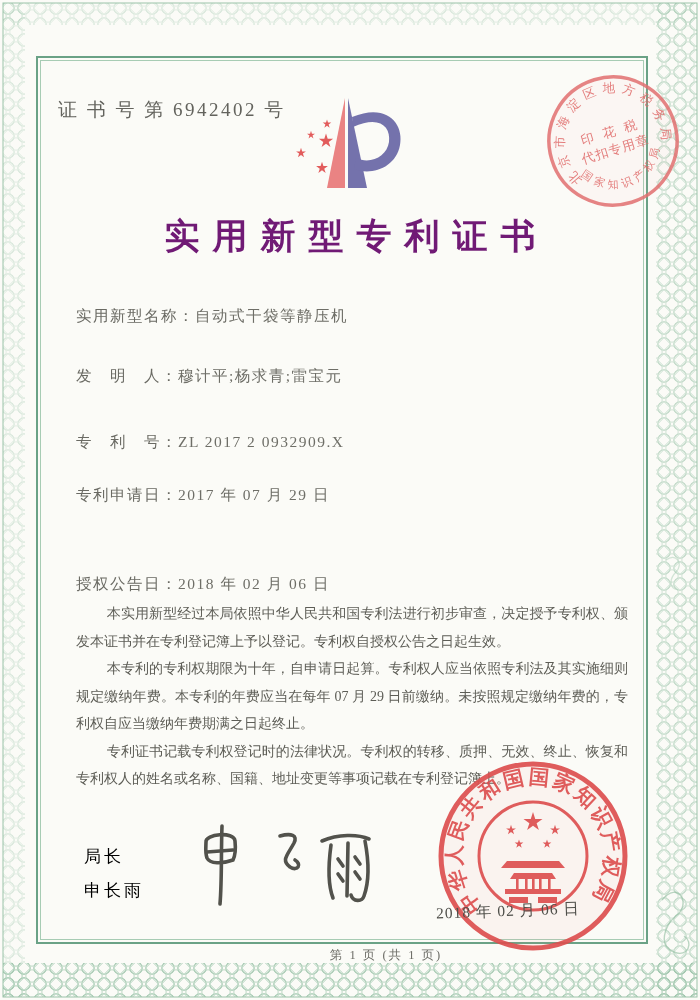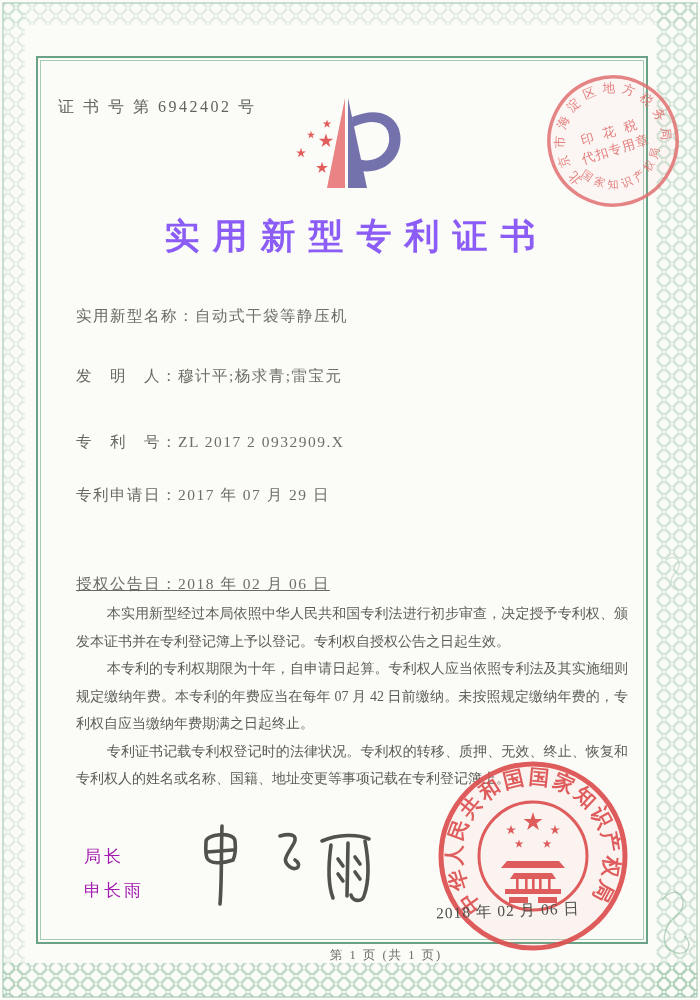--- a/index.html
+++ b/index.html
@@ -10,39 +10,39 @@
     color:#55554f;
   }
   .frame{
     position:absolute;left:36px;top:56px;width:612px;height:888px;
     border:2px solid #6aa286;box-sizing:border-box;pointer-events:none;
   }
   .frame::after{
     content:"";position:absolute;inset:2px;border:1px solid #a7ccb4;
   }
   .cert-no{
-    position:absolute;left:58px;top:97px;font-size:16px;color:#63635d;
+    position:absolute;left:58px;top:97px;font-size:19px;color:#63635d;
     letter-spacing:2.5px;
   }
   .title{
     position:absolute;left:0;top:213px;width:100%;text-align:center;
-    font-size:35px;font-weight:600;color:#8b5cf6;letter-spacing:13px;text-indent:13px;
+    font-size:35px;font-weight:600;color:#701a75;letter-spacing:13px;text-indent:13px;
   }
   .field{
     position:absolute;left:76px;font-size:15.5px;color:#6a6a63;
     letter-spacing:1.5px;white-space:nowrap;
   }
   .field .val{color:#6e6e67;}
   .body-text{
     position:absolute;left:76px;top:600px;width:552px;
     font-size:14px;line-height:27.5px;color:#5d5d56;text-align:justify;
   }
   .body-text p{margin:0;text-indent:2.2em;}
   .signoff{
-    position:absolute;left:84px;top:840px;font-size:17px;color:#a21caf;
+    position:absolute;left:84px;top:840px;font-size:17px;color:#000000;
     letter-spacing:3px;line-height:34px;
   }
   .footer{
     position:absolute;left:0;top:947px;width:100%;text-align:center;
     font-size:12.5px;color:#6c6c66;letter-spacing:2px;margin-left:36px;
   }
   .abs{position:absolute;}
   .date-main{
     position:absolute;left:436px;top:901px;font-size:15.5px;color:#4f4f4a;
     letter-spacing:1px;transform:rotate(-2deg);z-index:5;white-space:nowrap;
@@ -114,27 +114,27 @@
   </div>
   <div class="field" style="top:366px;">
     <span class="lbl">发　明　人：</span><span class="val">穆计平;杨求青;雷宝元</span>
   </div>
   <div class="field" style="top:432px;">
     <span class="lbl">专　利　号：</span><span class="val">ZL 2017 2 0932909.X</span>
   </div>
   <div class="field" style="top:470px;margin-top:15px;">
     <span class="lbl">专利申请日：</span><span class="val">2017 年 07 月 29 日</span>
   </div>
-  <div class="field" style="top:574px;text-decoration:underline;">
+  <div class="field" style="top:574px;">
     <span class="lbl">授权公告日：</span><span class="val">2018 年 02 月 06 日</span>
   </div>
 
   <div class="body-text">
     <p>本实用新型经过本局依照中华人民共和国专利法进行初步审查，决定授予专利权、颁发本证书并在专利登记簿上予以登记。专利权自授权公告之日起生效。</p>
-    <p>本专利的专利权期限为十年，自申请日起算。专利权人应当依照专利法及其实施细则规定缴纳年费。本专利的年费应当在每年 07 月 42 日前缴纳。未按照规定缴纳年费的，专利权自应当缴纳年费期满之日起终止。</p>
+    <p>本专利的专利权期限为十年，自申请日起算。专利权人应当依照专利法及其实施细则规定缴纳年费。本专利的年费应当在每年 07 月 29 日前缴纳。未按照规定缴纳年费的，专利权自应当缴纳年费期满之日起终止。</p>
     <p>专利证书记载专利权登记时的法律状况。专利权的转移、质押、无效、终止、恢复和专利权人的姓名或名称、国籍、地址变更等事项记载在专利登记簿上。</p>
   </div>
 
   <div class="signoff">
     <div>局长</div>
     <div>申长雨</div>
   </div>
 
   <svg class="abs" width="200" height="95" viewBox="0 0 200 95" style="left:182px;top:812px;" aria-label="申长雨">
     <g fill="none" stroke="#52524c" stroke-width="3.6" stroke-linecap="round">

